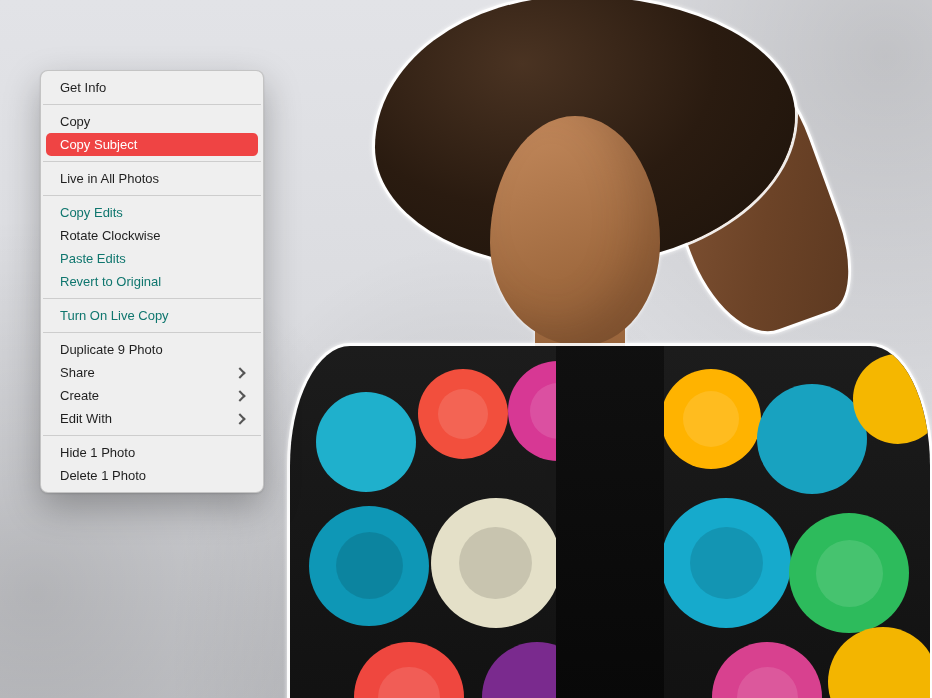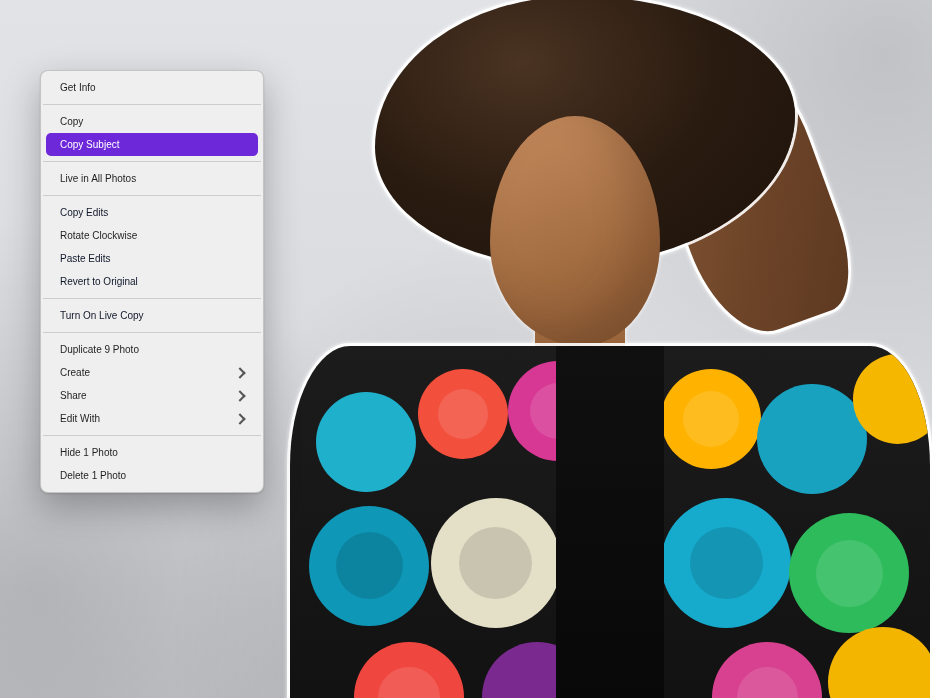--- a/index.html
+++ b/index.html
@@ -117,36 +117,36 @@
     .ctx-menu {
       position: absolute;
       left: 40px;
       top: 70px;
       width: 224px;
       background: #efefef;
       border: 1px solid rgba(0,0,0,0.18);
       border-radius: 8px;
       box-shadow: 0 14px 36px rgba(0,0,0,0.28), 0 1px 2px rgba(0,0,0,0.12);
       padding: 5px 0;
-      font-size: 10px;
+      font-size: 13px;
       color: #1f1f1f;
       -webkit-font-smoothing: antialiased;
     }
     .ctx-item {
       position: relative;
       padding: 3px 12px 3px 14px;
       line-height: 17px;
       display: flex;
       align-items: center;
       justify-content: space-between;
       margin: 0 5px;
       border-radius: 5px;
     }
-    .ctx-item.disabled { color: #0f172a; }
-    .ctx-item.highlighted { background: #6d28d9; color: #fff; }
+    .ctx-item.disabled { color: #0f766e; }
+    .ctx-item.highlighted { background: #ef4444; color: #fff; }
     .sep { height: 1px; background: rgba(0,0,0,0.14); margin: 5px 2px; }
     .chevron { width: 8px; height: 8px; border-right: 2px solid #555; border-top: 2px solid #555; transform: rotate(45deg); margin-right: 2px; }
   </style>
 </head>
 <body>
 
 <div class="canvas">
   <div class="bg"></div>
   <div class="subject">
     <div class="arm"></div>
@@ -203,28 +203,28 @@
       </div>
       <div class="sep"></div>
       <div class="ctx-item disabled">
         <span>Turn On Live Copy</span>
       </div>
       <div class="sep"></div>
       <div class="ctx-item">
         <span>Duplicate 9 Photo</span>
       </div>
       <div class="ctx-item">
+        <span>Share</span>
+        <span class="chevron"></span>
+      </div>
+      <div class="ctx-item">
         <span>Create</span>
         <span class="chevron"></span>
       </div>
       <div class="ctx-item">
-        <span>Share</span>
-        <span class="chevron"></span>
-      </div>
-      <div class="ctx-item">
         <span>Edit With</span>
         <span class="chevron"></span>
       </div>
       <div class="sep"></div>
       <div class="ctx-item">
         <span>Hide 1 Photo</span>
       </div>
       <div class="ctx-item">
         <span>Delete 1 Photo</span>
       </div>

